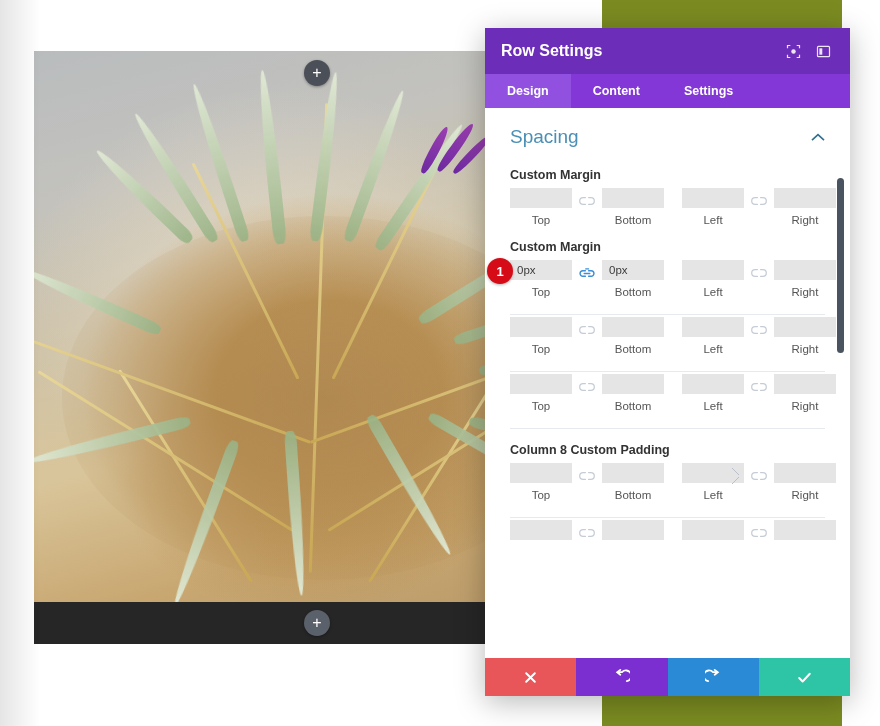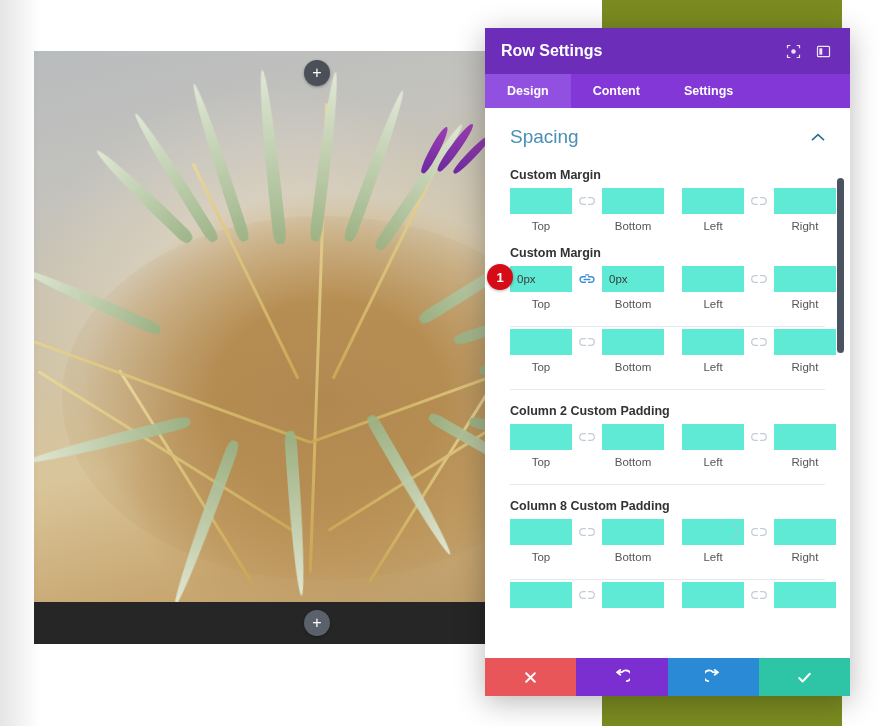--- a/index.html
+++ b/index.html
@@ -137,21 +137,21 @@
   .quad {
     display: flex; align-items: flex-start; position: relative;
   }
   .pair { display: flex; align-items: flex-start; flex: 1 1 0; }
   .vdiv {
     width: 1px; align-self: stretch; background: #d8dde3;
     margin: 0 9px; height: 26px;
   }
   .cell { width: 62px; }
   .inp {
-    width: 62px; height: 26px; background: #5eead4; border: none;
+    width: 62px; height: 20px; background: #e5e5e5; border: none;
     font-size: 11.5px; color: #3b3b3b; padding: 0 7px;
     font-family: "Liberation Sans", sans-serif; position: relative;
     display: flex; align-items: center; cursor: text;
   }
   .inp.spin::after {
     content: ""; position: absolute; right: 5px; top: 5px;
     width: 7px; height: 16px;
     background:
       linear-gradient(45deg, transparent 48%, #b9c0c9 48%, #b9c0c9 56%, transparent 56%) no-repeat 0 0/7px 7px,
       linear-gradient(-45deg, transparent 48%, #b9c0c9 48%, #b9c0c9 56%, transparent 56%) no-repeat 0 9px/7px 7px;
@@ -390,21 +390,20 @@
                 </div>
                 <div class="cell">
                   <div class="inp"></div>
                   <div class="sub">Right</div>
                 </div>
               </div>
             </div>
             <div class="hdiv"></div>
           </div>
           <div class="field-group">
-            <div class="group-label">Column 2 Custom Padding</div>
             <div class="quad">
               <div class="pair">
                 <div class="cell">
                   <div class="inp"></div>
                   <div class="sub">Top</div>
                 </div>
                 <div class="linker">
                   <svg width="16" height="12" viewBox="0 0 18 12" fill="none" stroke="#c5ccd6" stroke-width="1.4" stroke-linecap="round">
                     <path d="M7.2 2.2H4.6a3.8 3.8 0 0 0 0 7.6h2.6"></path>
                     <path d="M10.8 2.2h2.6a3.8 3.8 0 0 1 0 7.6h-2.6"></path>

